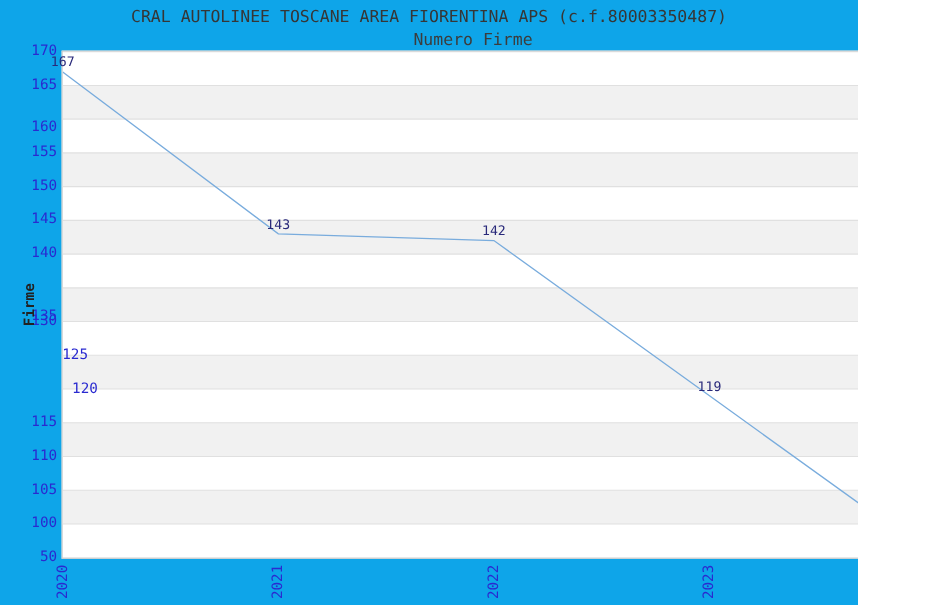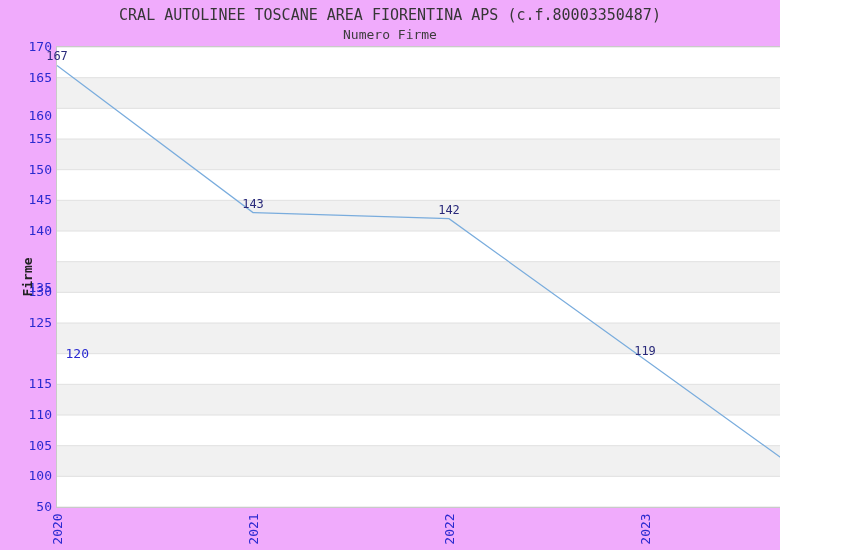--- a/index.html
+++ b/index.html
@@ -1,26 +1,26 @@
 <!DOCTYPE html>
 <html><head>
 <meta charset="utf-8">
 <style>
   html,body{margin:0;padding:0;background:#ffffff;}
   .canvas{
-    position:relative;width:780px;height:550px;background:#f0abfc;overflow:hidden;
+    position:relative;width:780px;height:550px;background:#0ea5e9;overflow:hidden;
     font-family:"DejaVu Sans Mono", monospace;
   }
   .chart-title{
     position:absolute;top:6px;left:0;width:100%;text-align:center;
     font-size:15px;color:#363636;white-space:nowrap;
   }
   .chart-subtitle{
     position:absolute;top:27px;left:0;width:100%;text-align:center;
-    font-size:13px;color:#3c3c3c;white-space:nowrap;
+    font-size:15px;color:#3c3c3c;white-space:nowrap;padding-left:40px;
   }
   .plot-box{
     position:absolute;left:56px;top:46px;width:784px;height:460px;
     border:1px solid #c9c9c9;background:#ffffff;
   }
   .plot-box svg{display:block;}
   .y-tick{
     position:absolute;left:0;width:52px;text-align:right;
     font-size:13px;color:#2a2ad0;line-height:14px;white-space:nowrap;
   }
@@ -81,21 +81,21 @@
   <div id="tick-layer">
       <div class="y-tick" style="top: 40px;">170</div>
       <div class="y-tick" style="top: 70.6667px;">165</div>
       <div class="y-tick" style="top: 109px;">160</div>
       <div class="y-tick" style="top: 132px;">155</div>
       <div class="y-tick" style="top: 162.667px;">150</div>
       <div class="y-tick" style="top: 193.333px;">145</div>
       <div class="y-tick" style="top: 224px;">140</div>
       <div class="y-tick" style="top: 254.667px; margin-top: 26px;">135</div>
       <div class="y-tick" style="top: 285.333px;">130</div>
-      <div class="y-tick" style="top: 316px;">125</div>
+      <div class="y-tick" style="top: 316px; margin-left: 28px;">125</div>
       <div class="y-tick" style="top: 346.667px; padding-left: 37px;">120</div>
       <div class="y-tick" style="top: 377.333px;">115</div>
       <div class="y-tick" style="top: 408px;">110</div>
       <div class="y-tick" style="top: 438.667px;">105</div>
       <div class="y-tick" style="top: 469.333px;">100</div>
       <div class="y-tick" style="top: 500px;">50</div>
       <div class="x-tick" style="left: 57px; top: 529px;">2020</div>
       <div class="x-tick" style="left: 253px; top: 529px;">2021</div>
       <div class="x-tick" style="left: 449px; top: 529px;">2022</div>
       <div class="x-tick" style="left: 645px; top: 529px;">2023</div>

